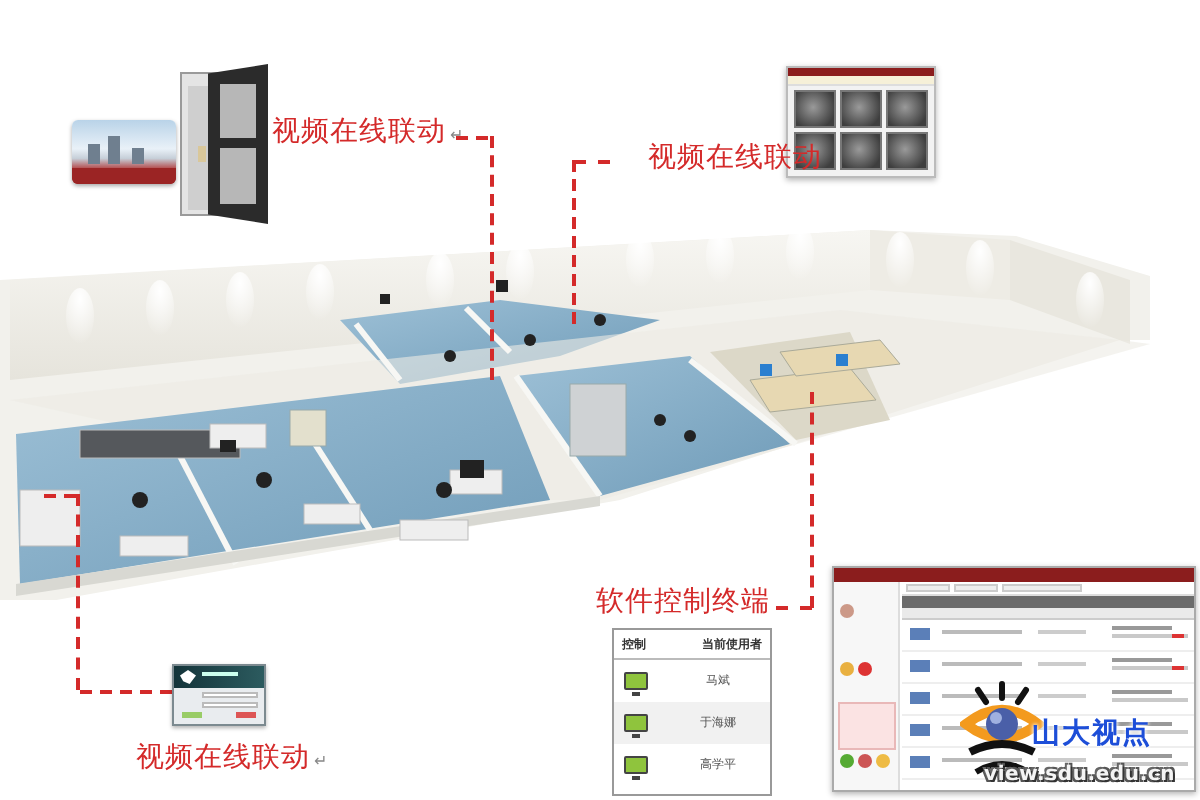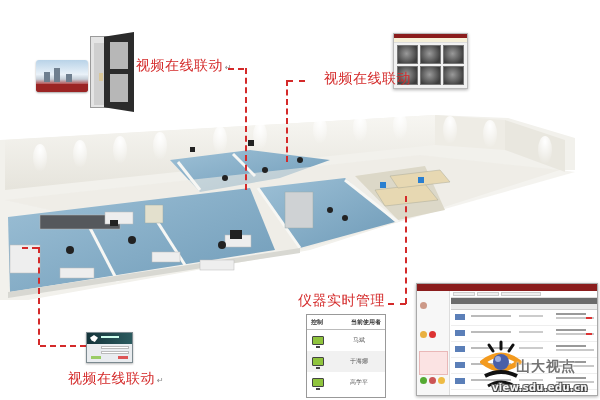--- a/index.html
+++ b/index.html
@@ -102,21 +102,21 @@
   .terminal .hd { height:11px; background:linear-gradient(90deg,#14343a,#2c5b5f); position:relative; }
   .terminal .hd span { position:absolute; left:14px; top:3px; width:18px; height:2px; background:#cfe; }
   .terminal .hd b { position:absolute; left:3px; top:2px; width:8px; height:7px; background:#fff; clip-path: polygon(0 40%,50% 0,100% 40%,60% 100%,20% 80%); }
   .terminal .fld { height:3px; margin:2px 3px 0 14px; background:#fff; border:1px solid #bbb; }
   .terminal .btns { display:flex; justify-content:space-between; margin:2px 4px 0; }
   .terminal .btns i { width:10px; height:3px; display:block; }
 
   
   .wm-logo { position:absolute; left: 480px; top: 340px; width: 42px; height: 50px; }
   .wm-text {
-    position:absolute; left: 516px; top: 358px; font-size: 14px; font-weight: bold; color:#737373;
+    position:absolute; left: 516px; top: 358px; font-size: 14px; font-weight: bold; color:#1d4ed8;
     letter-spacing: 1px; text-shadow: 0 0 2px #fff, 0 0 2px #fff;
   }
   .wm-url {
     position:absolute; left: 492px; top: 382px; font-size: 10px; font-weight: bold; color:#f4f4f4;
     text-shadow: 1px 1px 0 #333, -1px -1px 0 #666, 1px -1px 0 #555, -1px 1px 0 #555;
     letter-spacing: 0.3px;
   }
 </style>
 </head>
 <body>
@@ -248,21 +248,21 @@
     <div class="video-cell"></div>
     <div class="video-cell"></div>
     <div class="video-cell"></div>
     <div class="video-cell"></div>
   </div>
 </div>
 <div class="dash-h" style="left:287px; top:80px; width:18px;"></div>
 <div class="dash-v" style="left:286px; top:80px; height:82px;"></div>
 <div class="callout" style="left:324px; top:70px;">视频在线联动</div>
 
-<div class="callout" style="left:298px; top:292px;">仪器实时管理</div>
+<div class="callout" style="left:298px; top:292px;">软件控制终端</div>
 <div class="dash-h" style="left:388px; top:303px; width:18px;"></div>
 <div class="dash-v" style="left:405px; top:196px; height:108px;"></div>
 
 <div class="inst-table">
   <div class="thead">
     <span>控制</span>
     <span>当前使用者</span>
   </div>
   <div class="inst-row">
     <span class="mon"></span>

